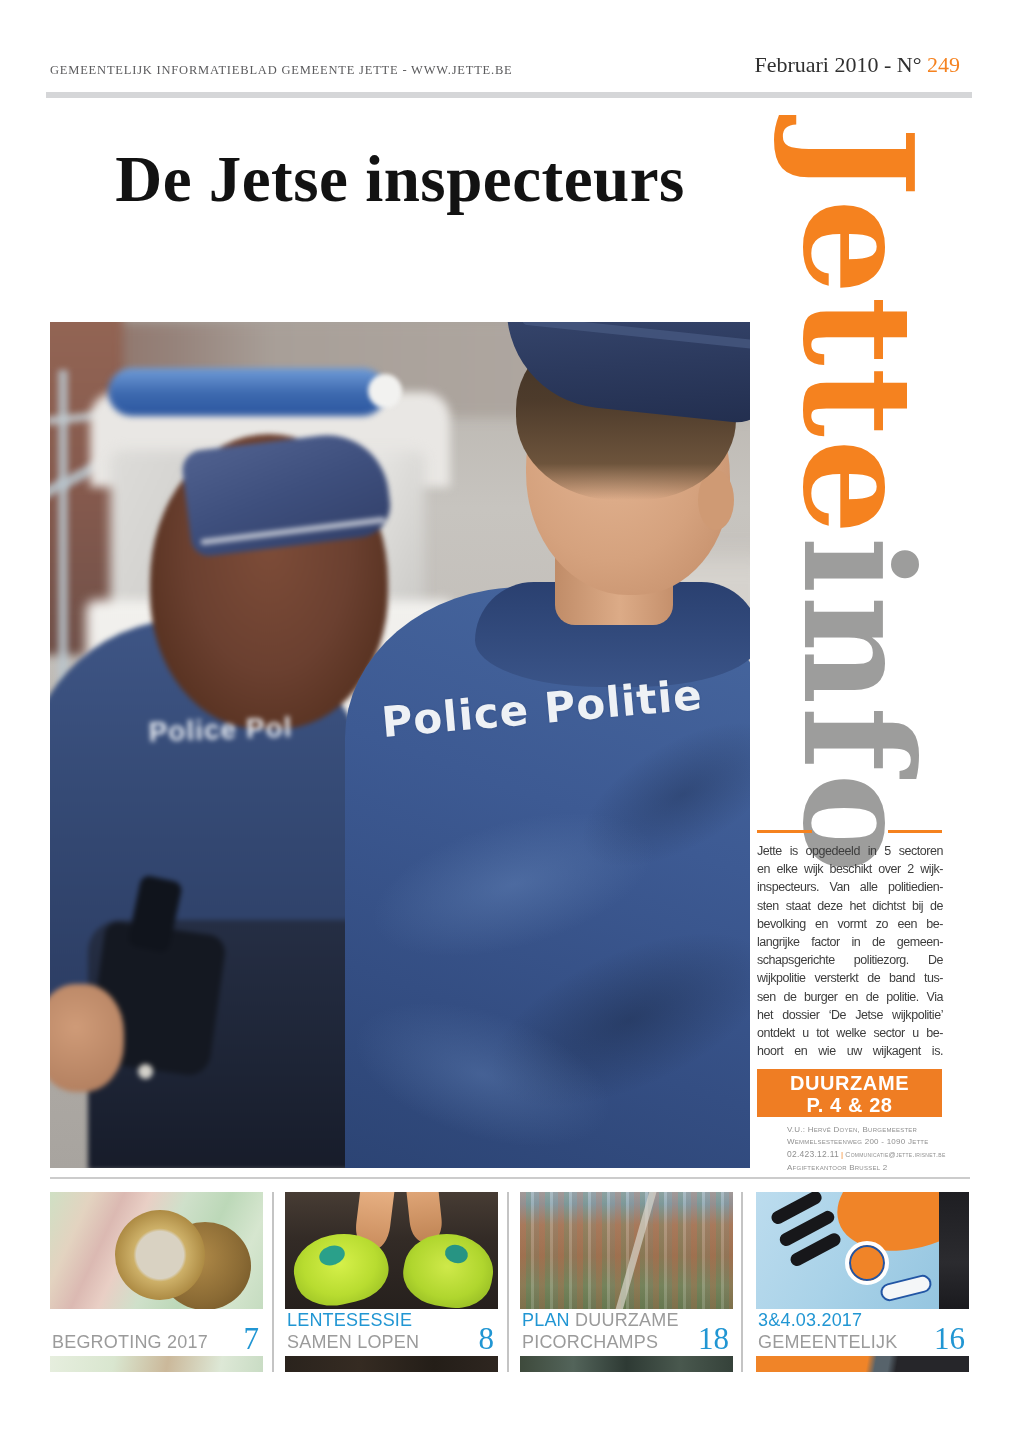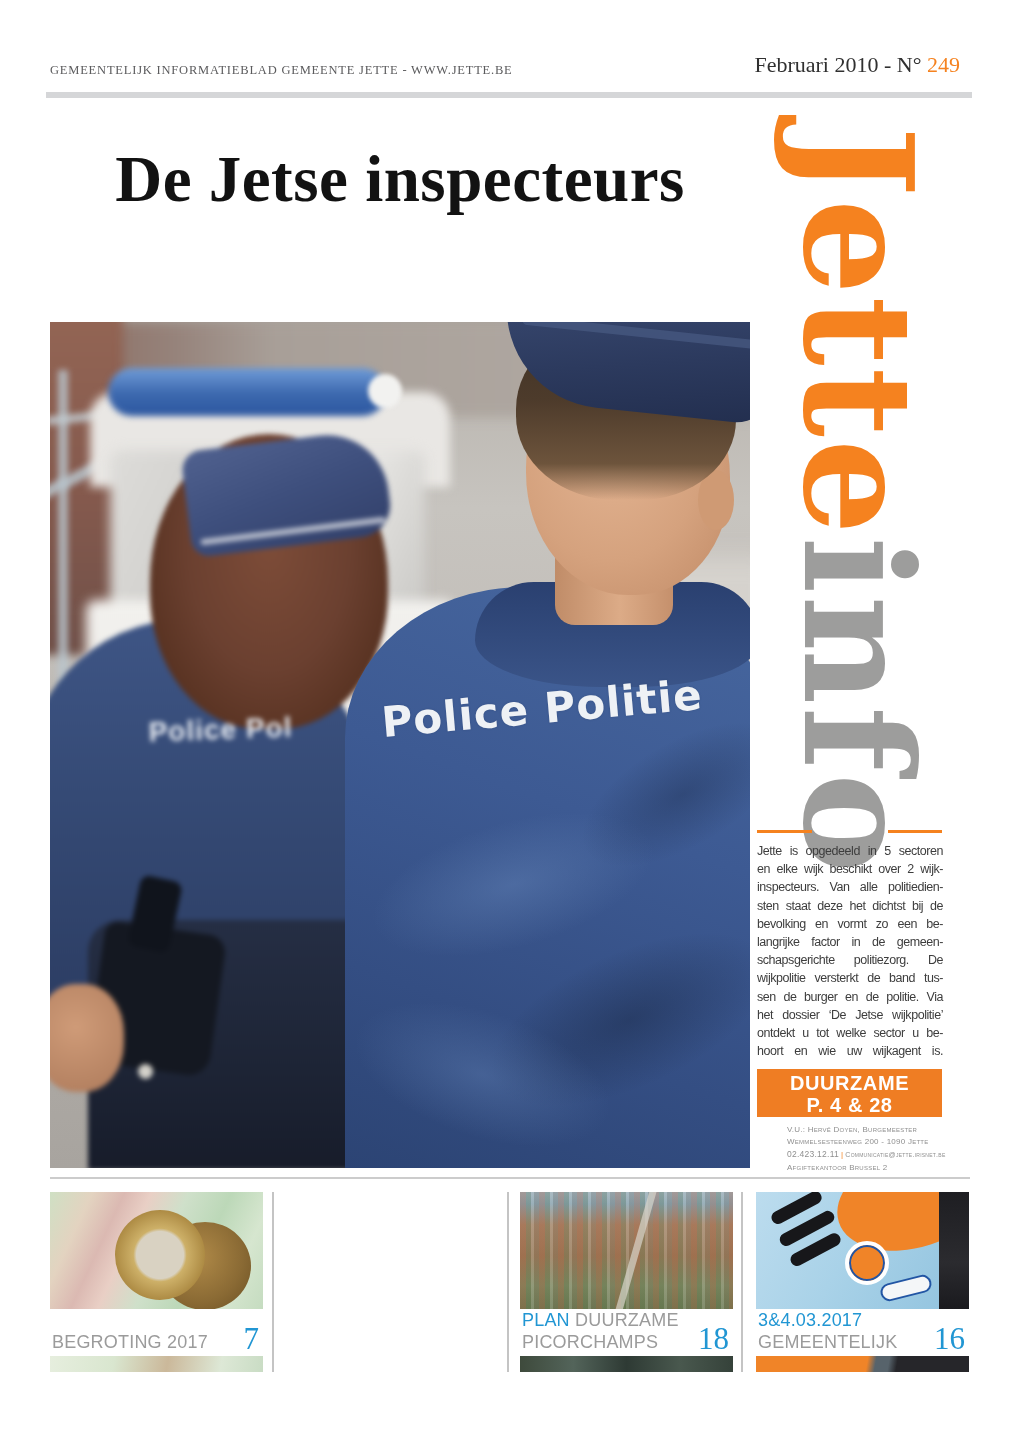--- a/index.html
+++ b/index.html
@@ -296,20 +296,36 @@
       <div class="coin-back"></div>
       <div class="coin-front"></div>
     </div>
     <div class="cap">
       <div class="cap-line l2">BEGROTING 2017</div>
       <div class="pagenum">7</div>
     </div>
     <div class="sliver money2"></div>
   </div>
 
+  <div class="abs tile t2">
+    <div class="thumb shoes">
+      <div class="leg1"></div>
+      <div class="leg2"></div>
+      <div class="shoe1"></div>
+      <div class="shoe2"></div>
+      <div class="shoe-teal1"></div>
+      <div class="shoe-teal2"></div>
+    </div>
+    <div class="cap">
+      <div class="cap-line l1"><span class="cap-accent">LENTESESSIE</span></div>
+      <div class="cap-line l2">SAMEN LOPEN</div>
+      <div class="pagenum">8</div>
+    </div>
+    <div class="sliver asphalt"></div>
+  </div>
 
   <div class="abs tile t3">
     <div class="thumb city">
       <div class="city-tex"></div>
       <div class="city-road"></div>
     </div>
     <div class="cap">
       <div class="cap-line l1"><span class="cap-accent">PLAN</span><span> DUURZAME</span></div>
       <div class="cap-line l2">PICORCHAMPS</div>
       <div class="pagenum">18</div>

